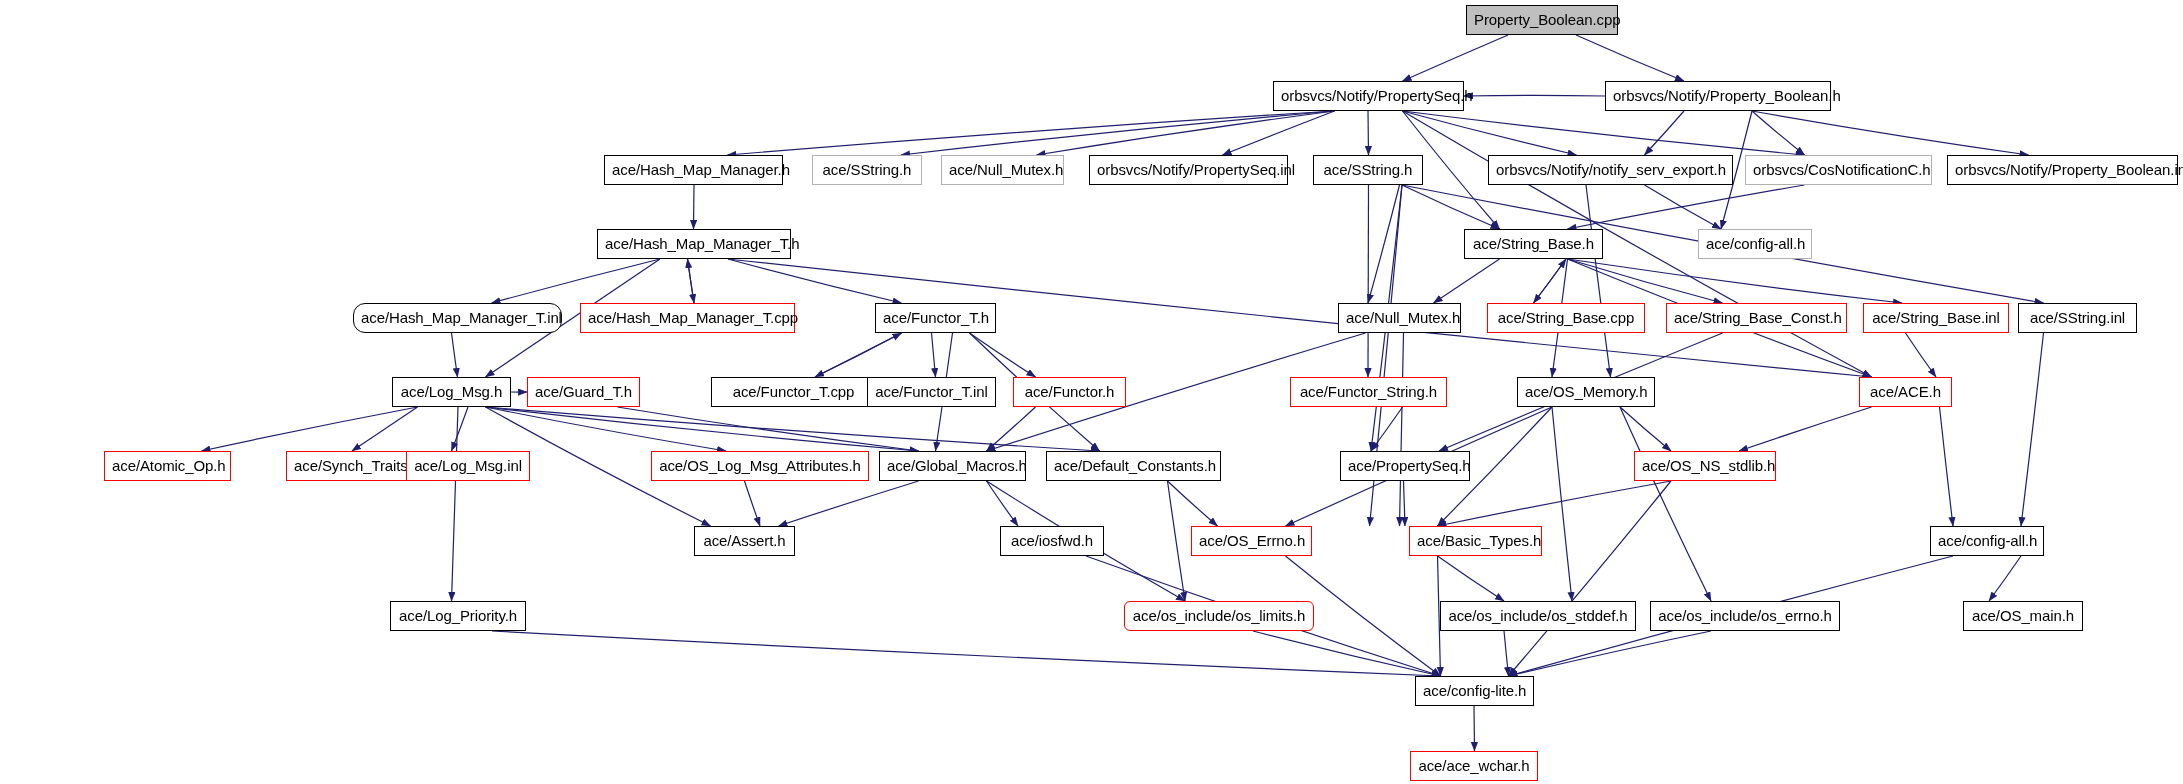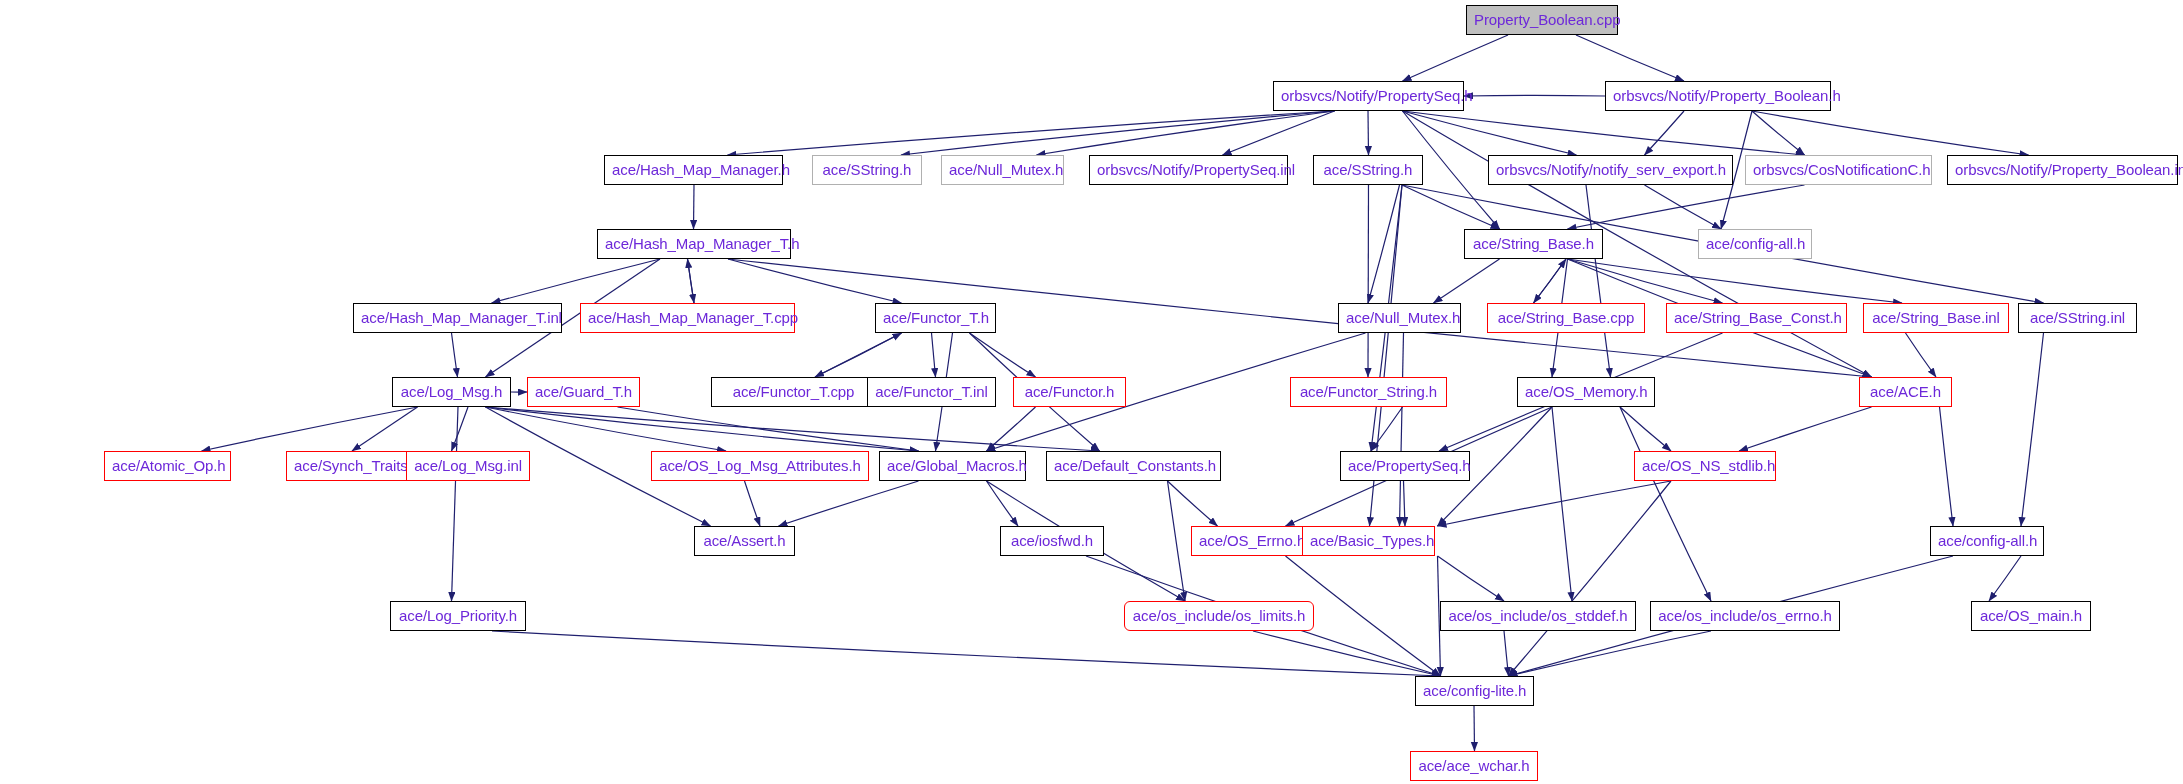--- a/index.html
+++ b/index.html
@@ -27,21 +27,21 @@
     pointer-events: none;
   }
   .graph-node {
     position: absolute;
     box-sizing: border-box;
     height: 30px;
     line-height: 28px;
     text-align: center;
     white-space: nowrap;
     font-size: 15px;
-    color: #6d28d9;
+    color: #000000;
     background: #ffffff;
     border: 1px solid #000000;
     padding: 0 7px;
     letter-spacing: -0.1px;
   }
   .graph-node.root {
     background: #bfbfbf;
     border-color: #000000;
   }
   .graph-node.red {
@@ -162,21 +162,21 @@
       <div class="graph-node gray" style="left: 812px; top: 155px; width: 110px;">ace/SString.h</div>
       <div class="graph-node gray" style="left: 941px; top: 155px; width: 123px;">ace/Null_Mutex.h</div>
       <div class="graph-node" style="left: 1089px; top: 155px; width: 199px;">orbsvcs/Notify/PropertySeq.inl</div>
       <div class="graph-node" style="left: 1313px; top: 155px; width: 110px;">ace/SString.h</div>
       <div class="graph-node" style="left: 1488px; top: 155px; width: 245px;">orbsvcs/Notify/notify_serv_export.h</div>
       <div class="graph-node gray" style="left: 1745px; top: 155px; width: 187px;">orbsvcs/CosNotificationC.h</div>
       <div class="graph-node" style="left: 1947px; top: 155px; width: 231px;">orbsvcs/Notify/Property_Boolean.inl</div>
       <div class="graph-node" style="left: 597px; top: 229px; width: 194px;">ace/Hash_Map_Manager_T.h</div>
       <div class="graph-node" style="left: 1464px; top: 229px; width: 139px;">ace/String_Base.h</div>
       <div class="graph-node gray" style="left: 1698px; top: 229px; width: 114px;">ace/config-all.h</div>
-      <div class="graph-node" style="left: 353px; top: 303px; width: 209px;">ace/Hash_Map_Manager_T.inl</div>
+      <div class="graph-node" style="left: 353px; top: 303px; width: 209px; border-radius: 12px;">ace/Hash_Map_Manager_T.inl</div>
       <div class="graph-node red" style="left: 580px; top: 303px; width: 215px;">ace/Hash_Map_Manager_T.cpp</div>
       <div class="graph-node" style="left: 875px; top: 303px; width: 121px;">ace/Functor_T.h</div>
       <div class="graph-node" style="left: 1338px; top: 303px; width: 123px;">ace/Null_Mutex.h</div>
       <div class="graph-node red" style="left: 1487px; top: 303px; width: 158px;">ace/String_Base.cpp</div>
       <div class="graph-node red" style="left: 1666px; top: 303px; width: 181px;">ace/String_Base_Const.h</div>
       <div class="graph-node red" style="left: 1863px; top: 303px; width: 146px;">ace/String_Base.inl</div>
       <div class="graph-node" style="left: 2018px; top: 303px; width: 119px;">ace/SString.inl</div>
       <div class="graph-node" style="left: 392px; top: 377px; width: 119px;">ace/Log_Msg.h</div>
       <div class="graph-node red" style="left: 527px; top: 377px; width: 113px;">ace/Guard_T.h</div>
       <div class="graph-node" style="left: 711px; top: 377px; width: 165px;">ace/Functor_T.cpp</div>
@@ -189,23 +189,23 @@
       <div class="graph-node red" style="left: 250px; top: 451px; width: 136px; margin-left: 36px;">ace/Synch_Traits.h</div>
       <div class="graph-node red" style="left: 406px; top: 451px; width: 124px;">ace/Log_Msg.inl</div>
       <div class="graph-node red" style="left: 651px; top: 451px; width: 218px;">ace/OS_Log_Msg_Attributes.h</div>
       <div class="graph-node" style="left: 879px; top: 451px; width: 147px;">ace/Global_Macros.h</div>
       <div class="graph-node" style="left: 1046px; top: 451px; width: 175px;">ace/Default_Constants.h</div>
       <div class="graph-node" style="left: 1340px; top: 451px; width: 130px;">ace/PropertySeq.h</div>
       <div class="graph-node red" style="left: 1634px; top: 451px; width: 142px;">ace/OS_NS_stdlib.h</div>
       <div class="graph-node" style="left: 694px; top: 526px; width: 101px;">ace/Assert.h</div>
       <div class="graph-node" style="left: 1000px; top: 526px; width: 104px;">ace/iosfwd.h</div>
       <div class="graph-node red" style="left: 1191px; top: 526px; width: 121px;">ace/OS_Errno.h</div>
-      <div class="graph-node red" style="left: 1302px; top: 526px; width: 133px;">ace/Basic_Types.h</div>
+      <div class="graph-node red" style="left: 1409px; top: 526px; width: 133px;">ace/Basic_Types.h</div>
       <div class="graph-node" style="left: 1930px; top: 526px; width: 114px;">ace/config-all.h</div>
       <div class="graph-node" style="left: 390px; top: 601px; width: 136px;">ace/Log_Priority.h</div>
       <div class="graph-node red" style="left: 1124px; top: 601px; width: 190px; border-radius: 6px;">ace/os_include/os_limits.h</div>
       <div class="graph-node" style="left: 1440px; top: 601px; width: 196px;">ace/os_include/os_stddef.h</div>
       <div class="graph-node" style="left: 1650px; top: 601px; width: 190px;">ace/os_include/os_errno.h</div>
-      <div class="graph-node" style="left: 1963px; top: 601px; width: 120px; margin-left: 8px;">ace/OS_main.h</div>
+      <div class="graph-node" style="left: 1963px; top: 601px; width: 120px;">ace/OS_main.h</div>
       <div class="graph-node" style="left: 1415px; top: 676px; width: 119px;">ace/config-lite.h</div>
       <div class="graph-node red" style="left: 1410px; top: 751px; width: 128px;">ace/ace_wchar.h</div>
     </div>
 </div>
 
 </body></html>

